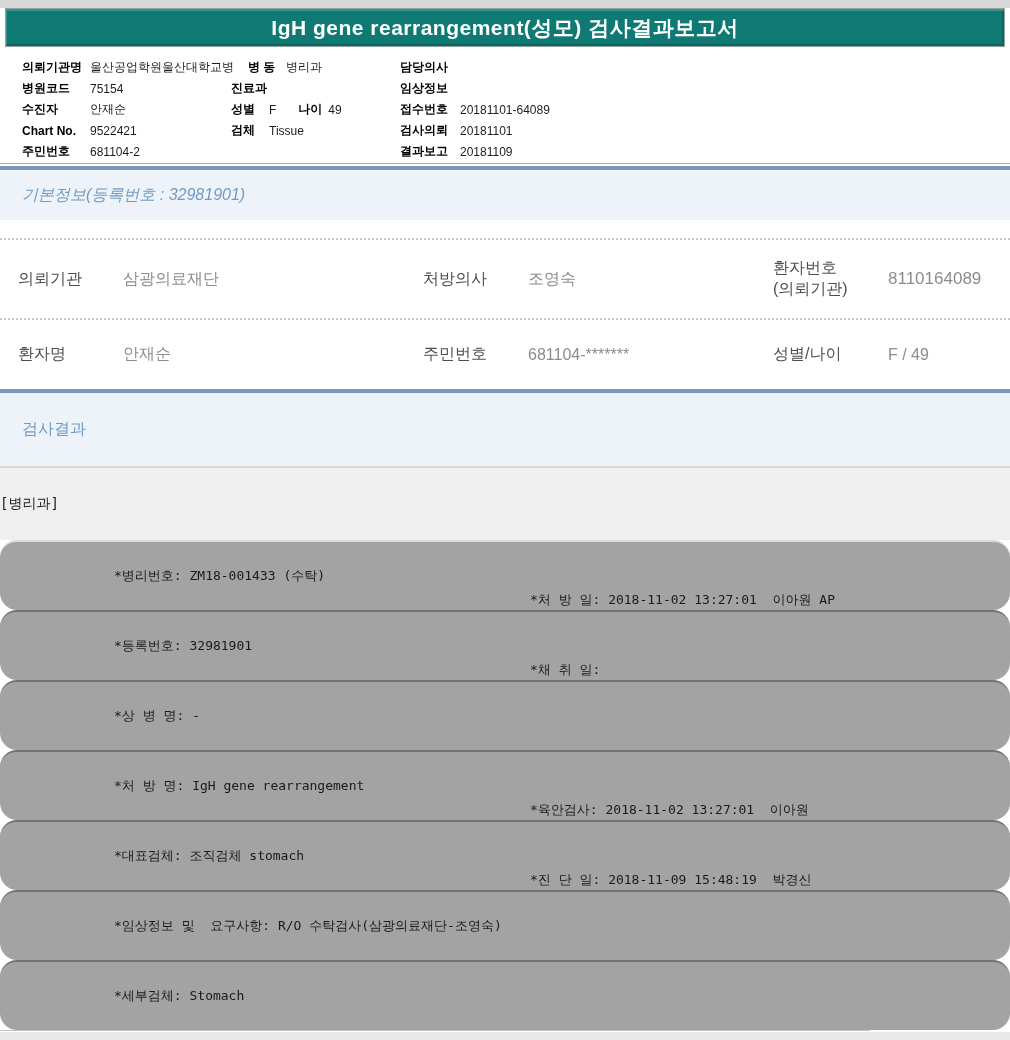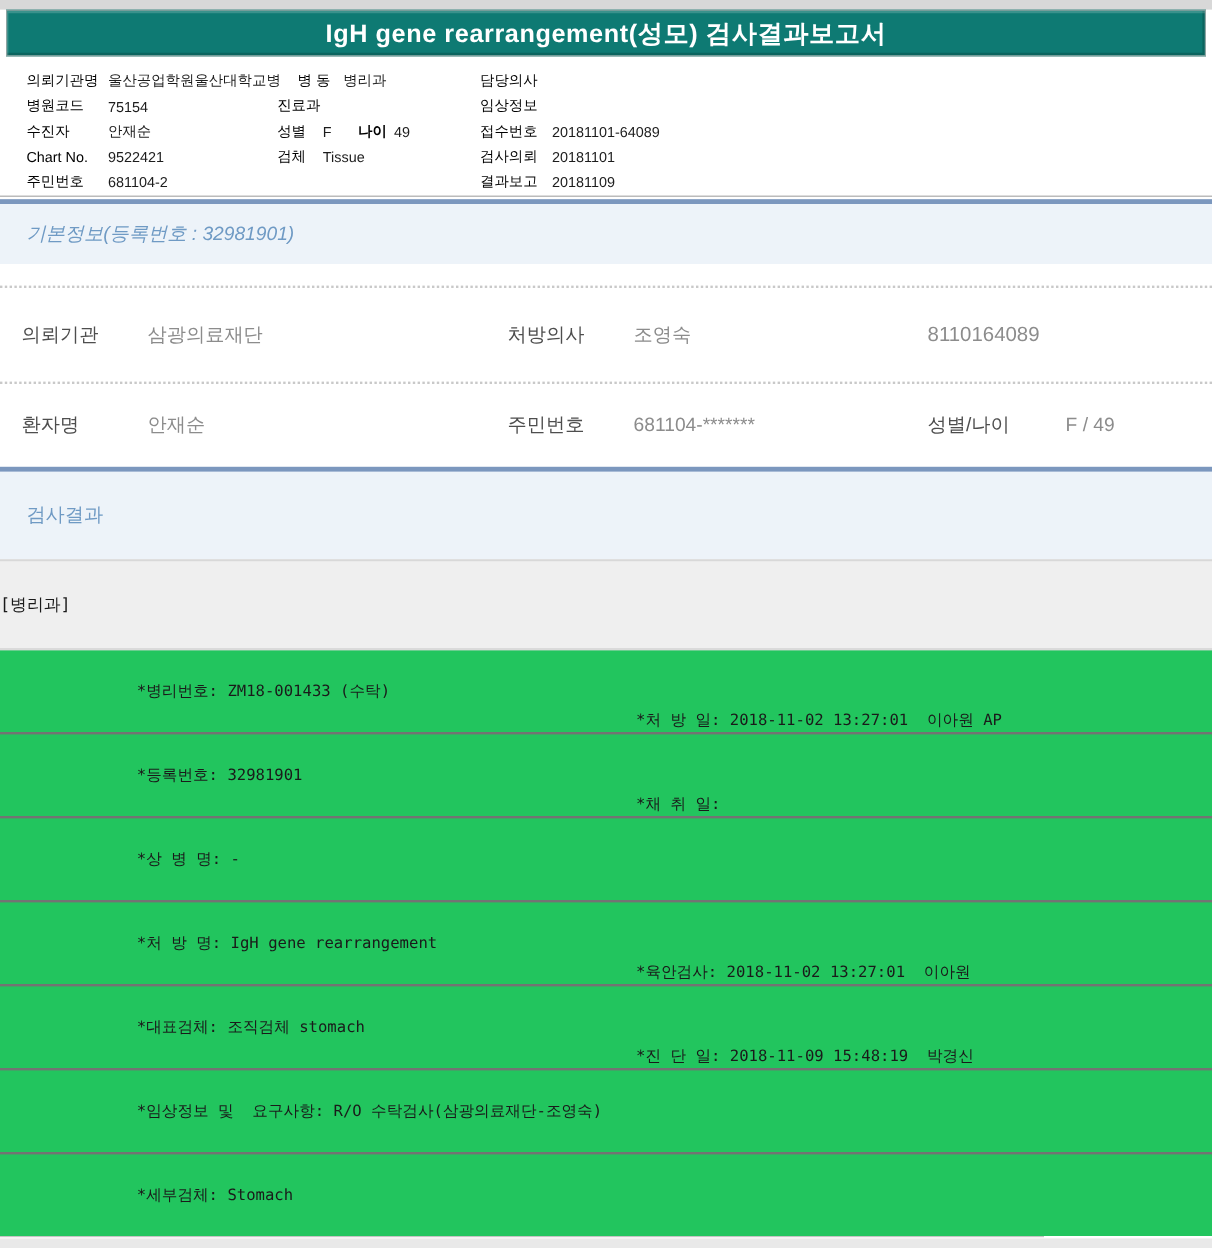--- a/index.html
+++ b/index.html
@@ -16,21 +16,21 @@
     display:flex;align-items:center;justify-content:center;
   }
   .title-bar .title{color:#ffffff;font-size:21px;font-weight:bold;letter-spacing:.5px;}
   
   .patient-header{position:relative;height:113px;margin-top:3px;font-size:12px;color:#1c1c1c;}
   .ph-col{position:absolute;top:7px;}
   .ph-col1{left:22px;}
   .ph-col2{left:231px;}
   .ph-col3{left:400px;}
   .ph-row{display:flex;align-items:center;height:21px;white-space:pre;}
-  .ph-label{font-weight:normal;color:#000;}
+  .ph-label{font-weight:bold;color:#000;}
   .ph-col1 .ph-label{width:68px;}
   .ph-col2 .ph-label{width:38px;}
   .ph-col3 .ph-label{width:60px;}
   .ph-label2{font-weight:bold;color:#000;margin-left:22px;width:30px;}
   .ph-indent{padding-left:17px;}
   .header-rule{border-top:1px solid #ababab;margin-bottom:2px;}
   
   .section-bar{
     border-top:4px solid #7b97be;background:#edf3f9;
     display:flex;align-items:center;padding-left:22px;
@@ -50,21 +50,21 @@
   .bi-label{color:#4e4e4e;}
   .bi-label .l2{display:block;}
   .bi-value{color:#8c8c8c;white-space:pre;}
   .bi-value-big{font-size:17px;}
   
   .results-divider{height:2px;background:#d8d8d8;}
   .dept-row{
     height:72px;background:#efefef;display:flex;align-items:center;
     font-family:"DejaVu Sans Mono","Liberation Mono",monospace;font-size:14px;color:#1a1a1a;
   }
-  .r-row{position:relative;height:68px;background:#22c55e;border-top:2px solid #737373;}
+  .r-row{position:relative;height:68px;background:#a3a3a3;border-top:2px solid #737373;border-radius:17px;}
   .r-row:first-of-type{border-top-color:#dadada;}
   .r-text{
     position:absolute;top:50%;transform:translateY(-50%);
     font-family:"DejaVu Sans Mono","Liberation Mono",monospace;
     font-size:13px;color:#1a1a1a;white-space:pre;
   }
   .r-left{left:114px;}
   .r-right{left:530px;margin-top:24px;}
   .bottom-line{height:1px;width:870px;background:#c4c4c4;}
   .bottom-strip{height:10px;background:#e9e9e9;margin-top:1px;}
@@ -152,20 +152,24 @@
 <div class="section-bar bar-basic">
   <span>기본정보(등록번호 : 32981901)</span>
 </div>
 
 <div class="bi-table">
   <div class="bi-row bi-row1">
     <span class="bi-label">의뢰기관</span>
     <span class="bi-value">삼광의료재단</span>
     <span class="bi-label">처방의사</span>
     <span class="bi-value">조영숙</span>
+    <span class="bi-label">
+        <span class="l2">환자번호</span>
+        <span class="l2">(의뢰기관)</span>
+      </span>
     <span class="bi-value bi-value-big">8110164089</span>
   </div>
   <div class="bi-row bi-row2">
     <span class="bi-label">환자명</span>
     <span class="bi-value">안재순</span>
     <span class="bi-label">주민번호</span>
     <span class="bi-value">681104-*******</span>
     <span class="bi-label">성별/나이</span>
     <span class="bi-value">F / 49</span>
   </div>

